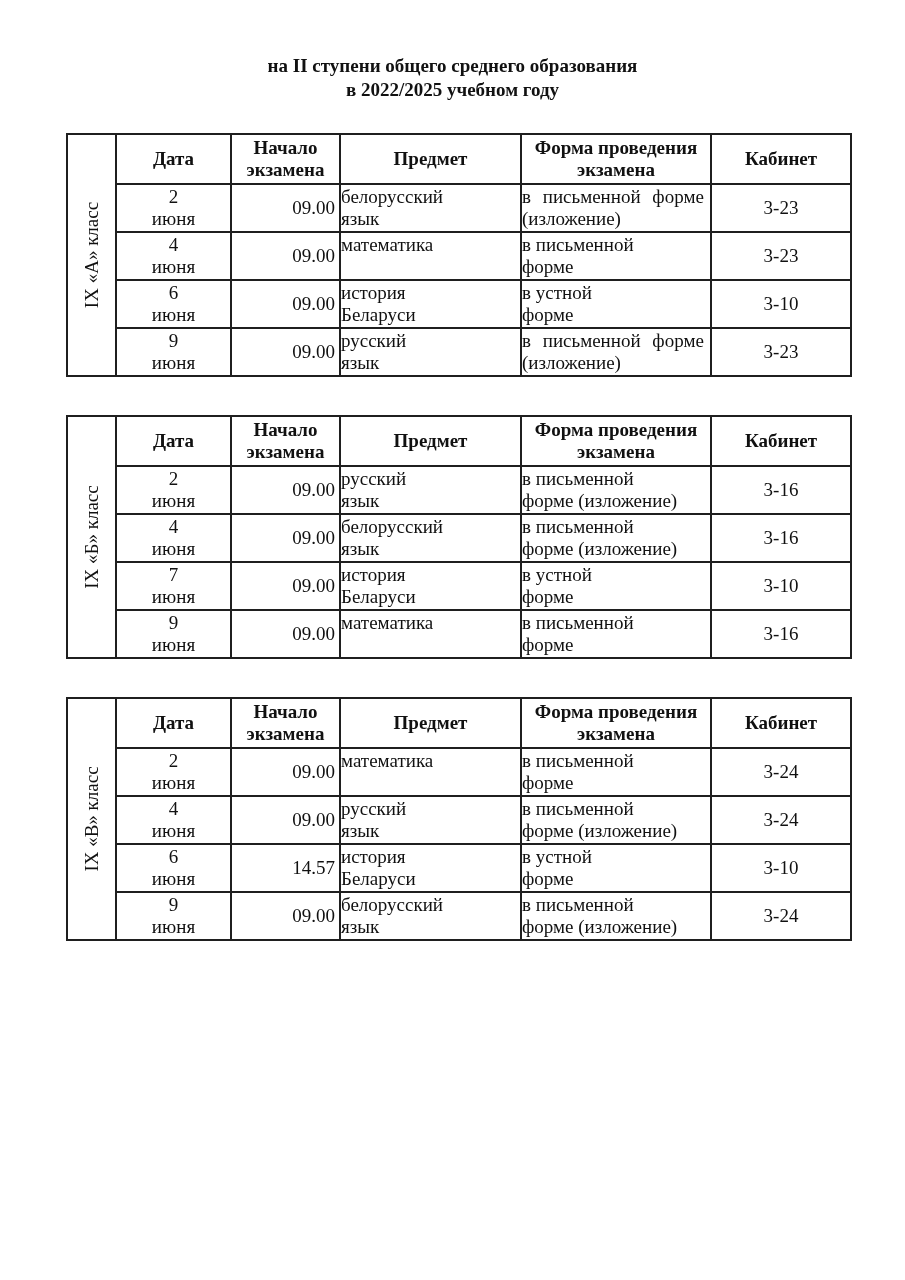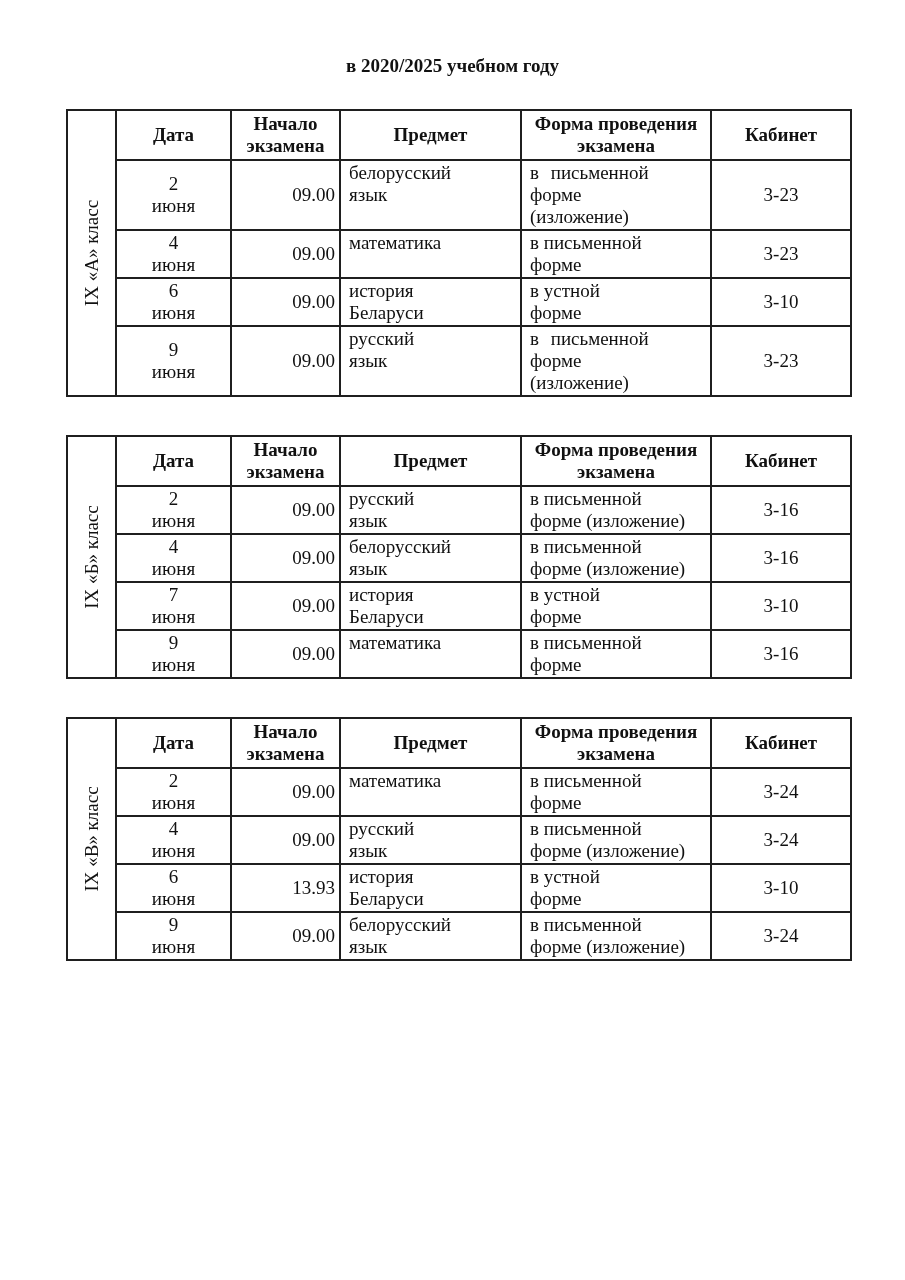--- a/index.html
+++ b/index.html
@@ -51,21 +51,21 @@
     white-space: pre-line;
   }
   .c-time {
     text-align: right;
     vertical-align: middle;
   }
   .c-subj, .c-form {
     text-align: left;
     vertical-align: top;
     white-space: pre-line;
-    padding-left: 8px;
+    padding-left: 0;
     padding-right: 4px;
   }
   .c-form.wide { word-spacing: 7px; }
   .c-room {
     text-align: center;
     vertical-align: middle;
   }
   .class-cell {
     position: relative;
     padding: 0;
@@ -77,21 +77,22 @@
     transform: translate(-50%, -50%) rotate(-90deg);
     white-space: nowrap;
     font-size: 19px;
     font-weight: normal;
   }
 </style>
 </head>
 <body>
 
 <div class="title-block">
-  <div>в 2020/2025 учебном году</div>
+  <div>на II ступени общего среднего образования</div>
+  <div>в 2022/2025 учебном году</div>
 </div>
 
 <table class="schedule t1">
   <colgroup>
     <col style="width:49px">
       <col style="width:115px">
       <col style="width:109px">
     <col style="width:181px">
       <col style="width:190px">
       <col style="width:140px">
@@ -252,21 +253,21 @@
     <td class="c-time">09.00</td>
     <td class="c-subj">русский
 язык</td>
     <td class="c-form">в письменной
 форме (изложение)</td>
     <td class="c-room">3-24</td>
   </tr>
   <tr class="data-row">
     <td class="c-date">6
 июня</td>
-    <td class="c-time">13.93</td>
+    <td class="c-time">14.57</td>
     <td class="c-subj">история
 Беларуси</td>
     <td class="c-form">в устной
 форме</td>
     <td class="c-room">3-10</td>
   </tr>
   <tr class="data-row">
     <td class="c-date">9
 июня</td>
     <td class="c-time">09.00</td>

